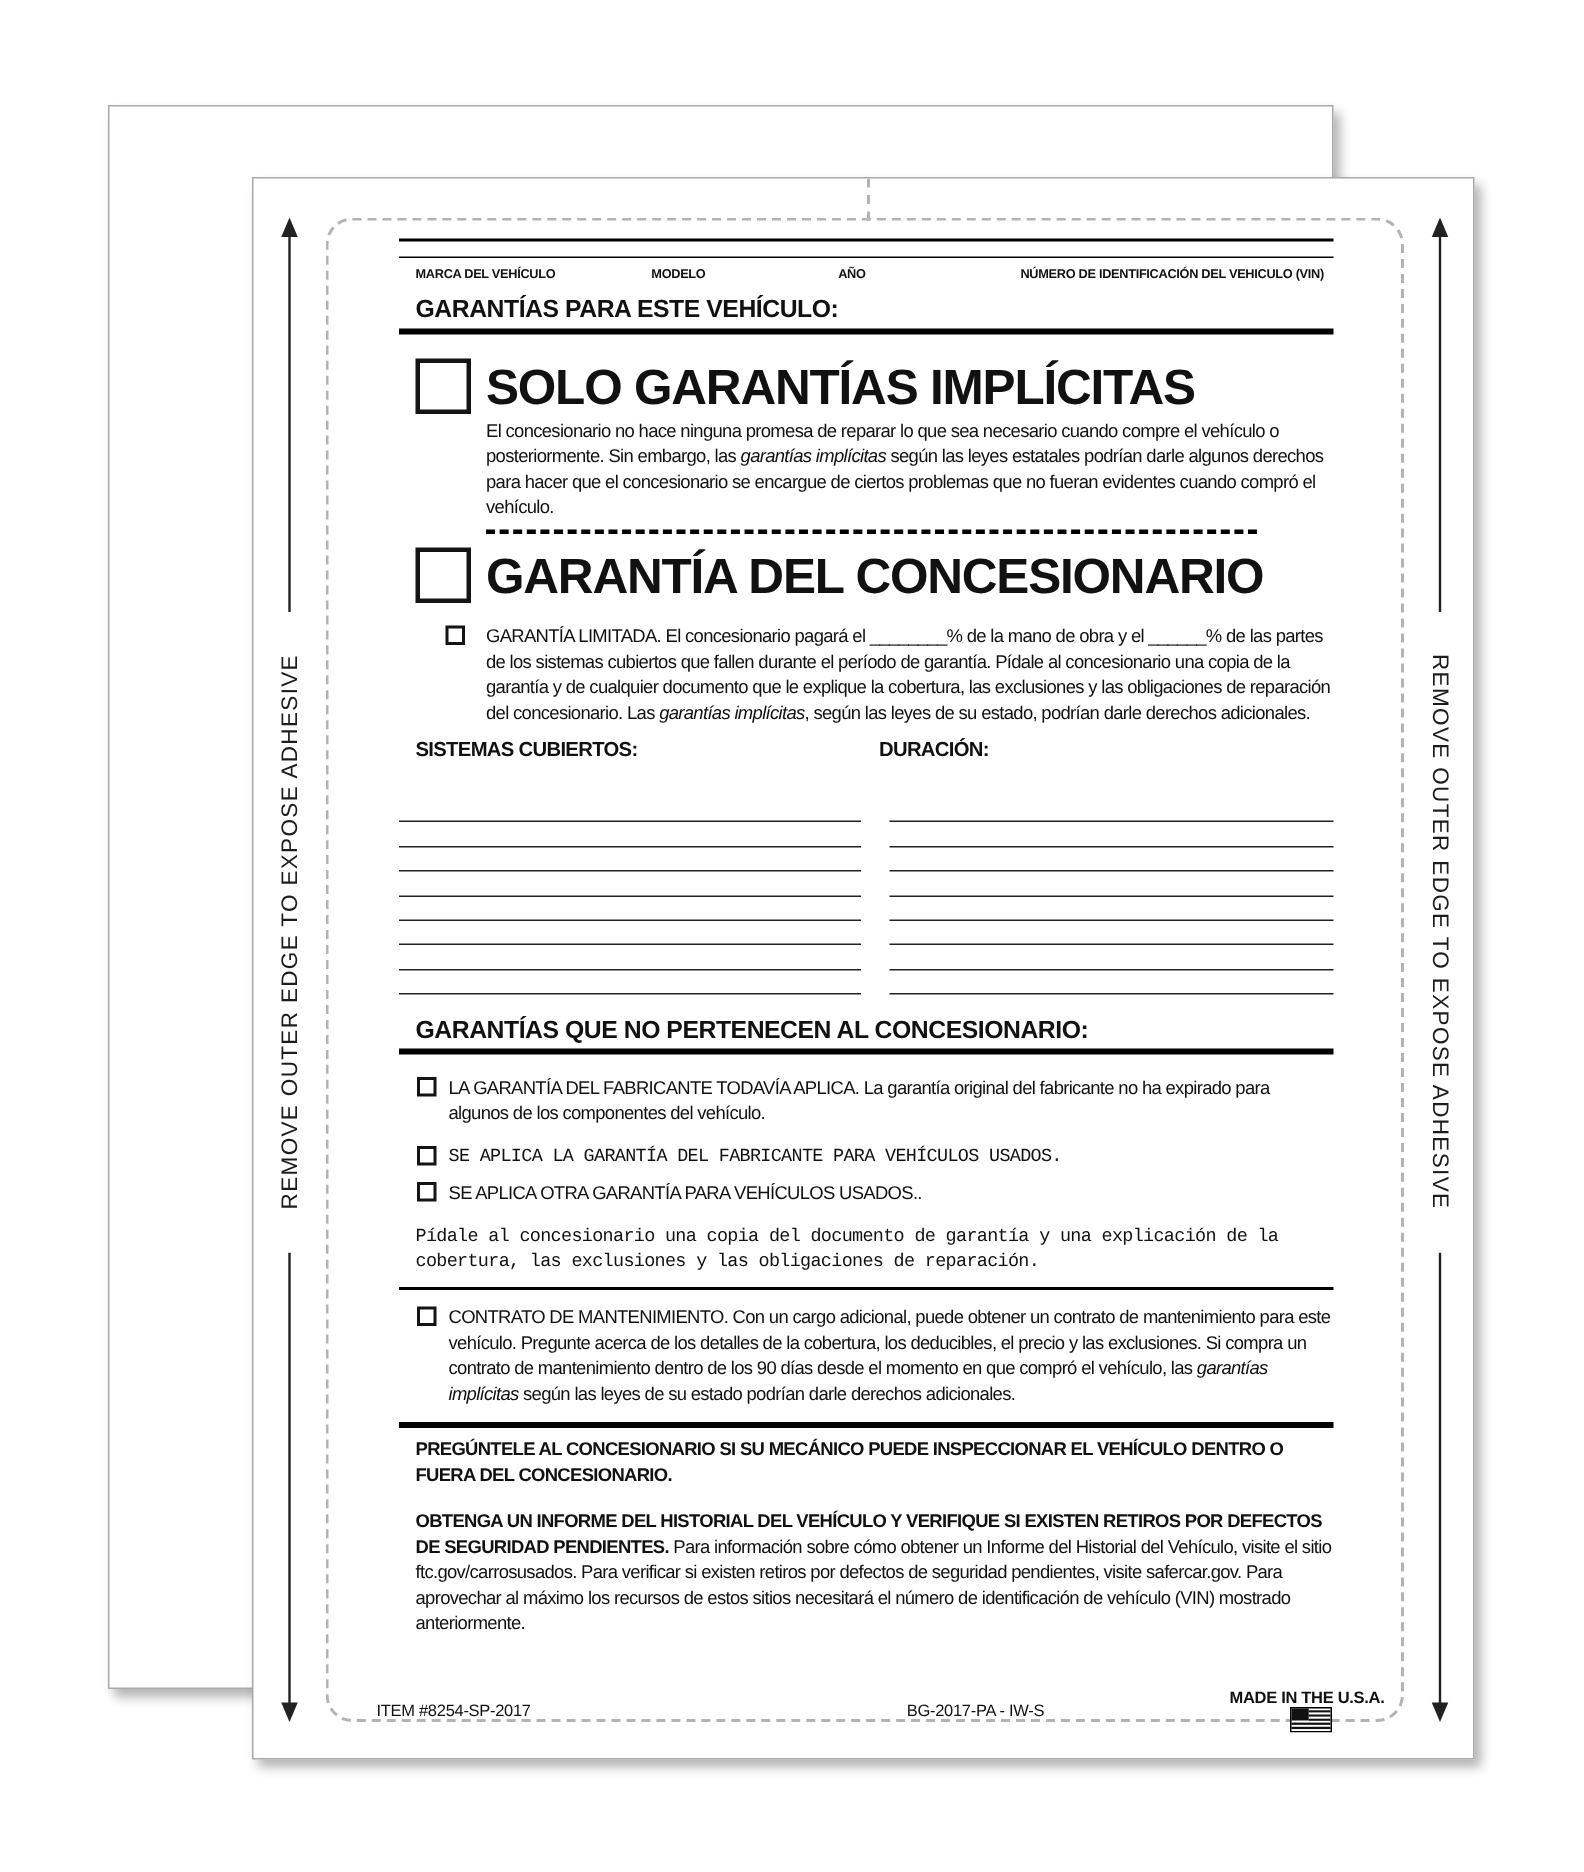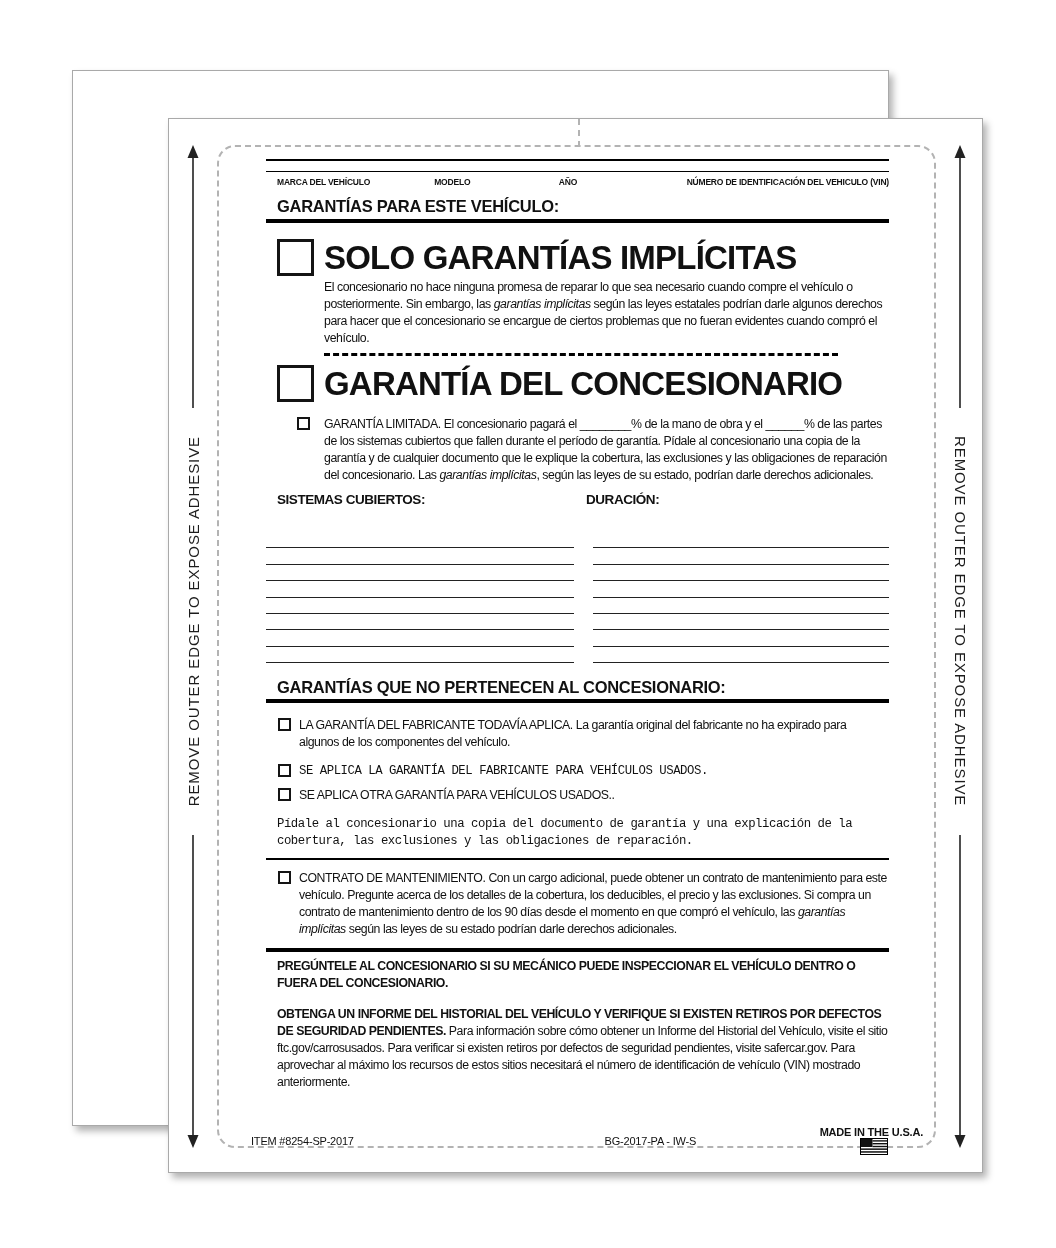--- a/index.html
+++ b/index.html
@@ -56,21 +56,21 @@
   .rule-4   { border-top:4px solid #000; }
   .para { padding-left:11px; }
   .important { margin-top:5px; }
 
   .vehicle-row { margin-top:10px; }
   .vehicle-cells { display:flex; padding-top:2px; }
   .vehicle-cell { font-size:8.5px; font-weight:bold; letter-spacing:-0.2px; }
   .vc-make  { width:27%; padding-left:11px; }
   .vc-model { width:20%; }
   .vc-year  { width:19.5%; }
-  .vc-vin   { width:33.5%;text-align:right; }
+  .vc-vin   { width:33.5%; }
 
   .warranties-heading { margin-top:7px; font-size:16.5px; font-weight:bold; letter-spacing:-0.3px; }
   .heading-rule { margin-top:4px; }
 
   .big-check-row { display:flex; align-items:flex-start; margin-top:16px; }
   .cb-lg {
     width:37px; height:37px; border:3px solid #141414; background:#fff;
     flex:none; margin-left:11px;
   }
   .big-title {

